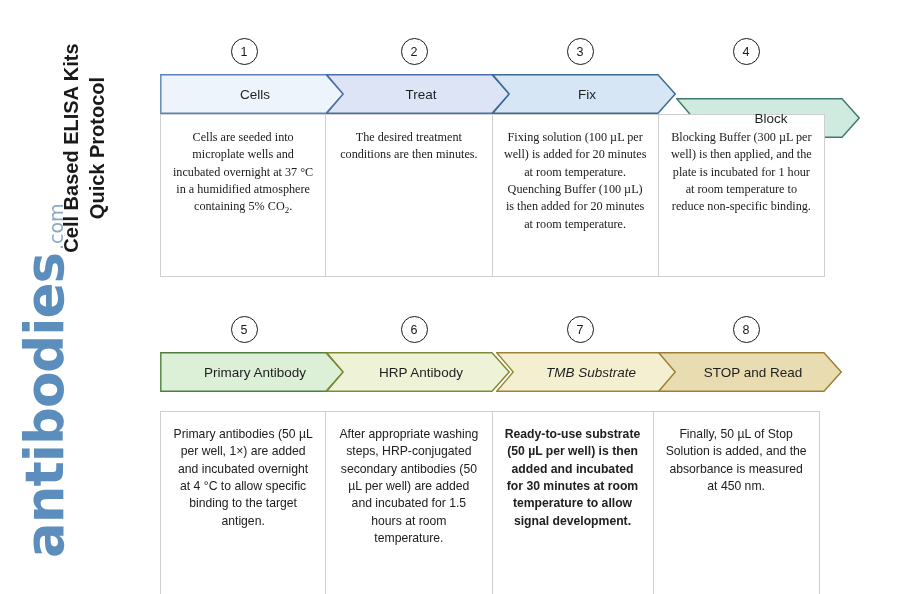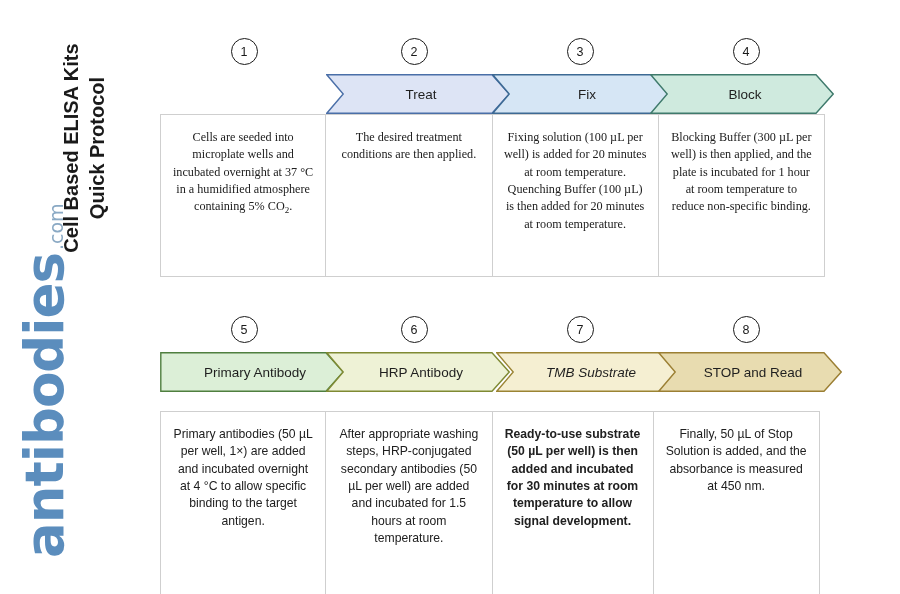--- a/index.html
+++ b/index.html
@@ -116,20 +116,30 @@
 </div>
 
 <div id="brand-logo">
   <span class="logo-word">antibodies</span>
   <span class="logo-tld">.com</span>
 </div>
 
 <div class="flow-row" id="flow-row-1">
   <div class="chev-strip">
       <div class="num-circle" style="left: 70.5px;">1</div>
+      <div class="chev" style="left: 0px; width: 184px;">
+        <svg width="184" height="40">
+          <path d="M 0.8 0.8
+           L 166 0.8
+           L 183.2 20
+           L 166 39.2
+           L 0.8 39.2 Z" fill="#eef4fb" stroke="#5b83b5" stroke-width="1.4" stroke-linejoin="miter"></path>
+        </svg>
+        <div class="chev-label" style="width: 166px;">Cells</div>
+      </div>
       <div class="num-circle" style="left: 240.5px;">2</div>
       <div class="chev" style="left: 166px; width: 184px;">
         <svg width="184" height="40">
           <path d="M 0.8 0.8
            L 166 0.8
            L 183.2 20
            L 166 39.2
            L 0.8 39.2
            L 17.2 20 Z" fill="#dde4f5" stroke="#4a6fa8" stroke-width="1.4" stroke-linejoin="miter"></path>
         </svg>
@@ -141,38 +151,38 @@
           <path d="M 0.8 0.8
            L 166 0.8
            L 183.2 20
            L 166 39.2
            L 0.8 39.2
            L 17.2 20 Z" fill="#d6e6f5" stroke="#3d6a94" stroke-width="1.4" stroke-linejoin="miter"></path>
         </svg>
         <div class="chev-label" style="width: 166px;">Fix</div>
       </div>
       <div class="num-circle" style="left: 572.5px;">4</div>
-      <div class="chev" style="left: 490px; width: 184px;">
+      <div class="chev" style="left: 516px; width: 184px; margin-top: 24px;">
         <svg width="184" height="40">
           <path d="M 0.8 0.8
            L 166 0.8
            L 183.2 20
            L 166 39.2
            L 0.8 39.2
            L 17.2 20 Z" fill="#cfeade" stroke="#3f7a6c" stroke-width="1.4" stroke-linejoin="miter"></path>
         </svg>
         <div class="chev-label" style="width: 166px;">Block</div>
       </div>
     </div>
   <div class="body-strip">
       <div class="body-cell" style="width: 166.25px;">
         <div class="body-text">Cells are seeded into microplate wells and incubated overnight at 37 °C in a humidified atmosphere containing 5% CO<sub>2</sub>.</div>
       </div>
       <div class="body-cell" style="width: 166.25px;">
-        <div class="body-text">The desired treatment conditions are then applied.</div>
+        <div class="body-text">The desired treatment conditions are then minutes.</div>
       </div>
       <div class="body-cell" style="width: 166.25px;">
         <div class="body-text">Fixing solution (100 µL per well) is added for 20 minutes at room temperature. Quenching Buffer (100 µL) is then added for 20 minutes at room temperature.</div>
       </div>
       <div class="body-cell" style="width: 166.25px;">
         <div class="body-text">Blocking Buffer (300 µL per well) is then applied, and the plate is incubated for 1 hour at room temperature to reduce non-specific binding.</div>
       </div>
     </div>
 </div>
 

